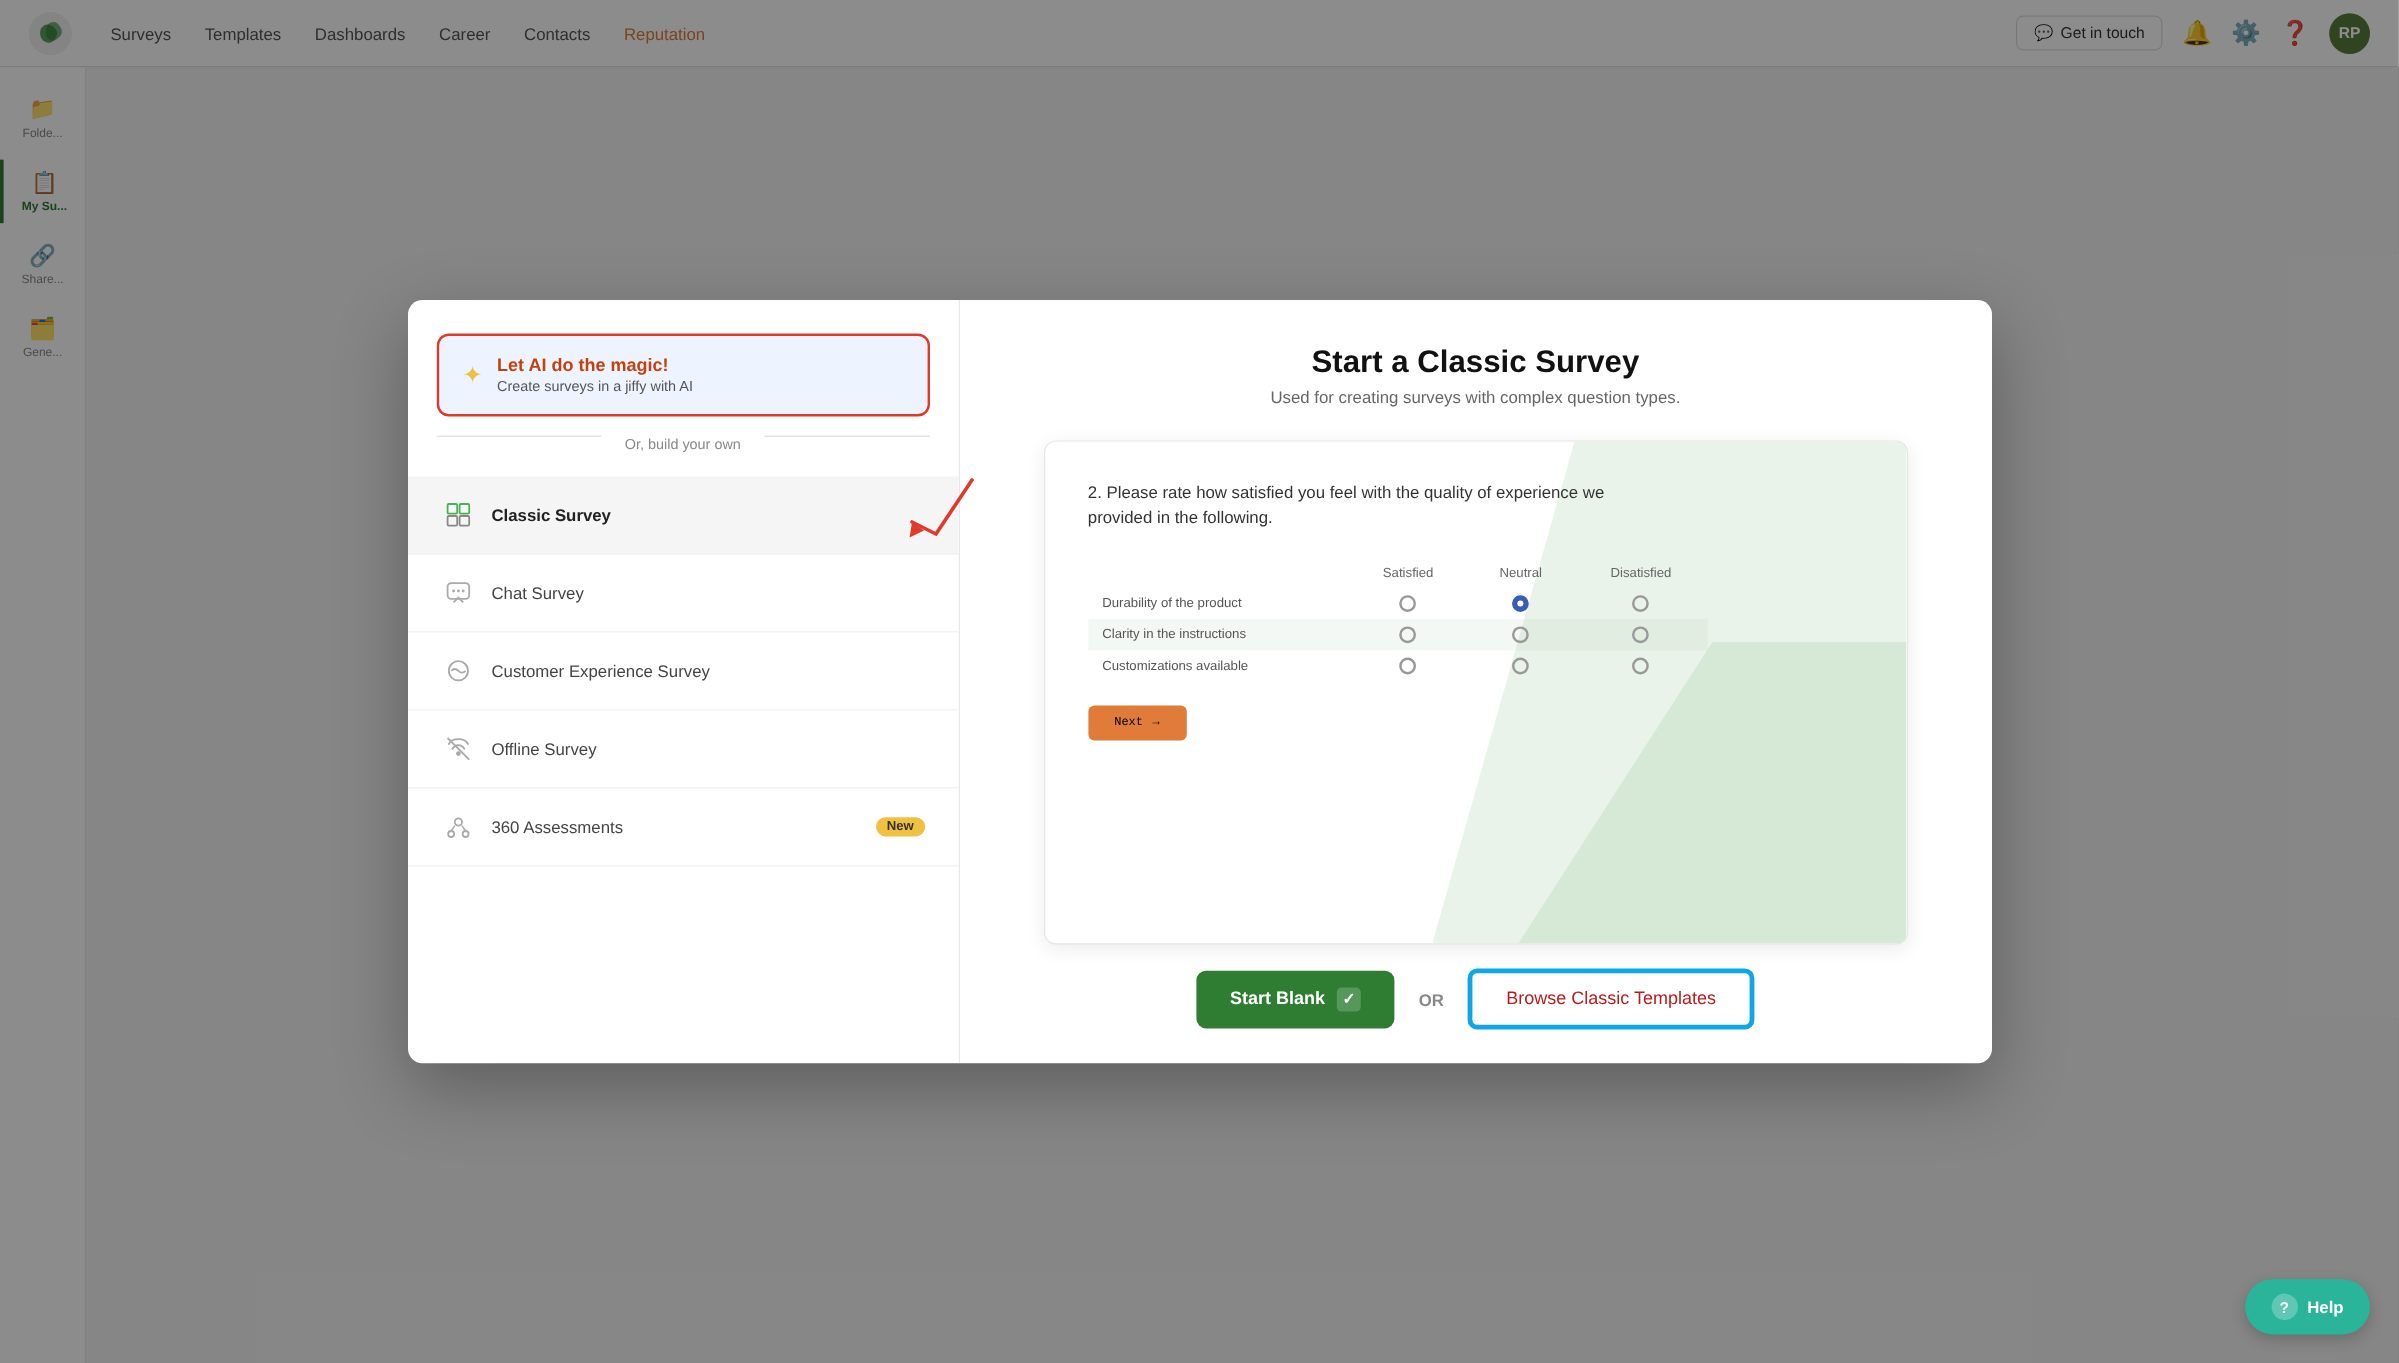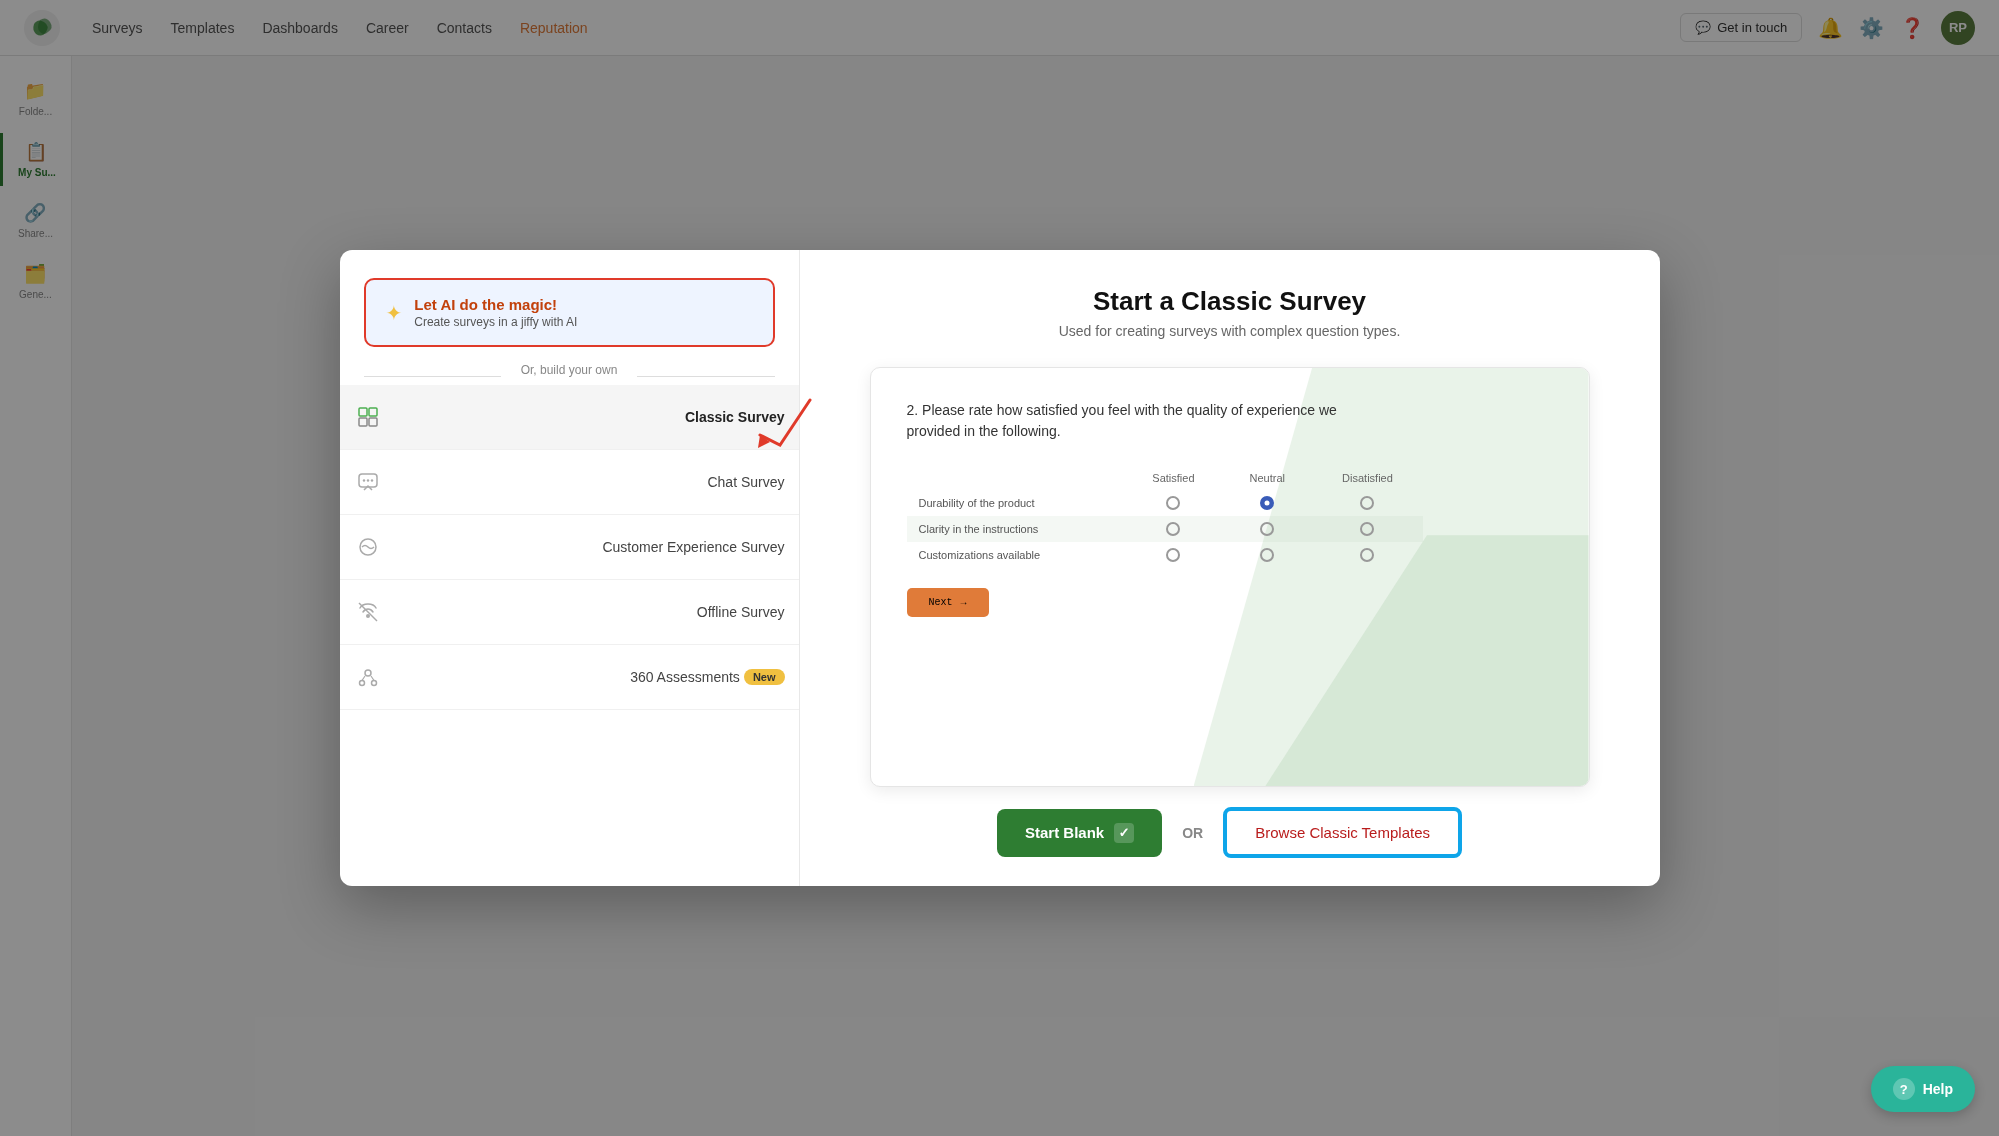--- a/index.html
+++ b/index.html
@@ -184,50 +184,49 @@
       pointer-events: none;
     }
     .arrow-svg {
       width: 120px;
       height: 80px;
     }
 
     
     .divider-row {
       display: flex;
-      align-items: flex-end;
+      align-items: flex-start;
       gap: 20px;
       padding: 0 24px;
-      margin-bottom: 8px;
+      margin-bottom: 20px;
     }
     .divider-line {
       flex: 1;
       height: 1px;
       background: #ddd;
     }
     .divider-text {
       font-size: 12px;
       color: #888;
       white-space: nowrap;
     }
 
     
     .survey-type-list {
       display: flex;
       flex-direction: column;
     }
     .survey-type-item {
       display: flex;
       align-items: center;
-      gap: 4px;
-      padding: 18px 14px;
+      gap: 14px;
+      padding: 18px 28px;
       cursor: pointer;
       border-bottom: 1px solid #f0f0f0;
       transition: background 0.15s;
-      text-align: right;
     }
     .survey-type-item.active {
       background: #f5f5f5;
     }
     .survey-type-item.active .survey-type-label {
       font-weight: 700;
       color: #222;
     }
     .survey-type-icon {
       width: 28px;

